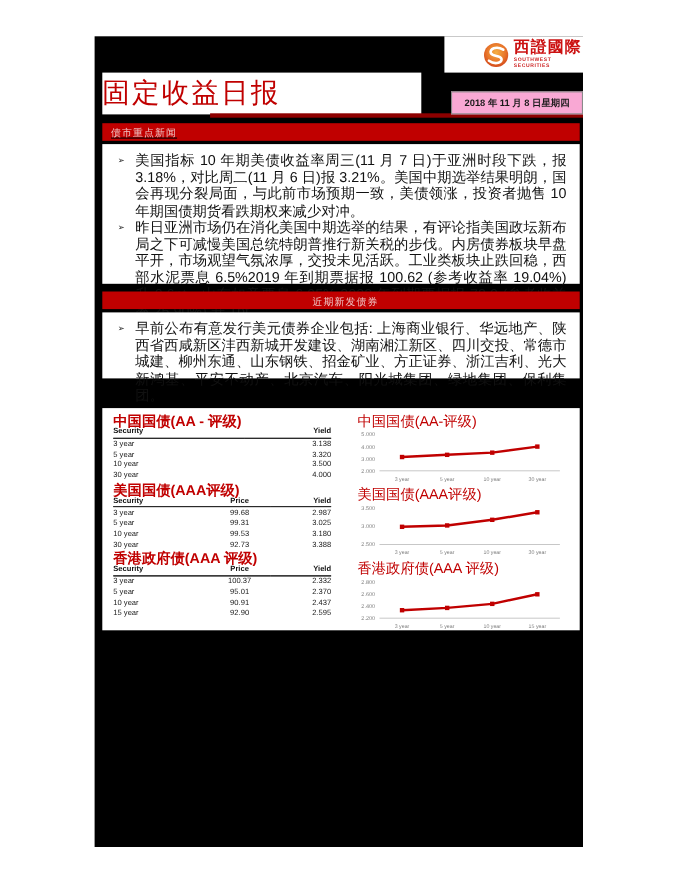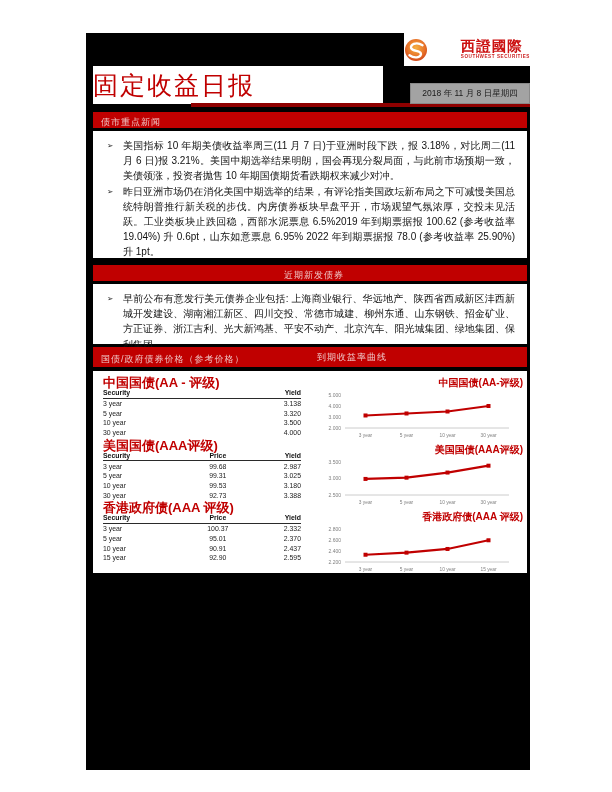--- a/index.html
+++ b/index.html
@@ -2,63 +2,63 @@
 <html><head>
 <meta charset="utf-8">
 <style>
   * { margin:0; padding:0; box-sizing:border-box; }
   html,body { background:#ffffff; }
   body { font-family:"Liberation Sans", sans-serif; }
   .page { position:relative; width:612px; height:792px; background:#ffffff; overflow:hidden; }
   .doc { position:absolute; left:86px; top:33px; width:444px; height:737px; background:#000000; }
 
   
-  .logo-box { position:absolute; left:318px; top:0; width:126px; height:33px; background:#ffffff; display:flex; align-items:center; justify-content:space-between; gap:4px; }
+  .logo-box { position:absolute; left:318px; top:0; width:126px; height:33px; background:#ffffff; display:flex; align-items:center; justify-content:flex-start; gap:4px;padding-left:35px; }
   .logo-mark { width:24px; height:24px; flex:0 0 auto; }
   .logo-text { text-align:left; }
   .logo-cn { font-size:14.5px; font-weight:bold; color:#cc1111; letter-spacing:1px; line-height:15px; font-family:"Liberation Serif", serif; }
   .logo-en { font-size:4.6px; font-weight:bold; color:#cc2222; letter-spacing:0.55px; line-height:6px; }
 
   .title-box { position:absolute; left:7px; top:33px; width:290px; height:38px; background:#ffffff; }
   .title-box span { display:block; line-height:40px; font-size:25px; color:#c00000; font-family:"Liberation Serif", serif; letter-spacing:2px; }
   .red-line { position:absolute; left:105px; top:70px; width:339px; height:4px; background:#8e0000; }
-  .date-box { position:absolute; left:324px; top:50px; width:120px; height:21px; background:#a3a3a3; border:1px solid #8a8a8a; font-size:8.5px; color:#1a1a1a; text-align:center; line-height:19px; }
+  .date-box { position:absolute; left:324px; top:50px; width:120px; height:21px; background:#f9a8d4; border:1px solid #8a8a8a; font-size:8.5px; color:#1a1a1a; text-align:center; line-height:19px;font-weight:bold; }
 
   
   .bar { position:absolute; left:7px; width:434px; background:#c00000; }
   .bar .bar-label { font-size:9px; color:#efc5c5; letter-spacing:1px; }
-  .bar-news { top:79px; height:16px; line-height:16px; padding-left:8px; }
+  .bar-news { top:79px; height:16px; line-height:16px; padding-left:8px;text-decoration:underline; }
   .bar-newbonds { top:232px; height:16px; line-height:16px; padding-left:8px;text-align:center; }
   .bar-prices { top:314px; height:20px; line-height:20px; padding-left:8px; }
   .bar-prices .bar-label-right { position:absolute; left:224px; top:0; }
 
   
   .wbox { position:absolute; left:7px; width:434px; background:#ffffff; }
   .box-news { top:98px; height:127px; padding:7px 12px 0 14px; }
   .box-newbonds { top:251px; height:60px; padding:7px 12px 0 14px; }
   .box-data { top:338px; height:202px; display:flex; }
 
   
   .bullet { display:flex; align-items:flex-start; }
   .b-marker { flex:0 0 16px; font-size:7.5px; line-height:15.2px; color:#111; }
-  .b-text { flex:1; font-size:10px; line-height:15.2px; color:#111; text-align:justify; }
+  .b-text { flex:1; font-size:13px; line-height:15.2px; color:#111; text-align:justify; }
 
   
   .tables-col { width:218px; padding:4px 8px 0 10px; }
   .table-block { margin-bottom:1px; }
   .t-title { color:#c00000; font-weight:bold; font-size:13px; line-height:11px; margin-top:2px; }
   table.bond { width:198px; border-collapse:collapse; table-layout:fixed; }
   table.bond th { font-size:6.9px; font-weight:bold; color:#111; border-bottom:1.6px solid #2a2a2a; padding:1px 0 1.5px 0; }
   table.bond td { font-size:6.9px; color:#222; padding:1.4px 0; }
   .al { text-align:left; } .ac { text-align:center; } .ar { text-align:right; }
 
   
   .charts-col { flex:1; padding:4px 4px 0 2px; }
   .chart-block { margin-bottom:2px; }
-  .c-title { color:#c00000; font-weight:bold; font-size:10px; line-height:11px; margin:2px 0 0 12px;text-align:right; }
+  .c-title { color:#c00000; font-weight:normal; font-size:13px; line-height:11px; margin:2px 0 0 12px; }
   .chart-svg { display:block; }
 </style>
 </head>
 <body>
 
 <div class="page">
   <div class="doc">
 
     <div class="logo-box">
       <span class="logo-mark">
@@ -103,24 +103,20 @@
     <div class="bar bar-newbonds">
       <span class="bar-label">近期新发债券</span>
     </div>
     <div class="wbox box-newbonds">
         <div class="bullet">
           <span class="b-marker">➢</span>
           <span class="b-text">早前公布有意发行美元债券企业包括: 上海商业银行、华远地产、陕西省西咸新区沣西新城开发建设、湖南湘江新区、四川交投、常德市城建、柳州东通、山东钢铁、招金矿业、方正证券、浙江吉利、光大新鸿基、平安不动产、北京汽车、阳光城集团、绿地集团、保利集团。</span>
         </div>
       </div>
 
-    <div class="bar bar-prices">
-      <span class="bar-label">国债/政府债券价格（参考价格）</span>
-      <span class="bar-label bar-label-right">到期收益率曲线</span>
-    </div>
 
     <div class="wbox box-data">
       <div class="tables-col">
           <div class="table-block">
             <div class="t-title">中国国债(AA - 评级)</div>
             <table class="bond">
               <thead>
                 <tr>
                   <th class="al" style="width: 60%;">Security</th>
                   <th class="ar" style="width: 40%;">Yield</th>

